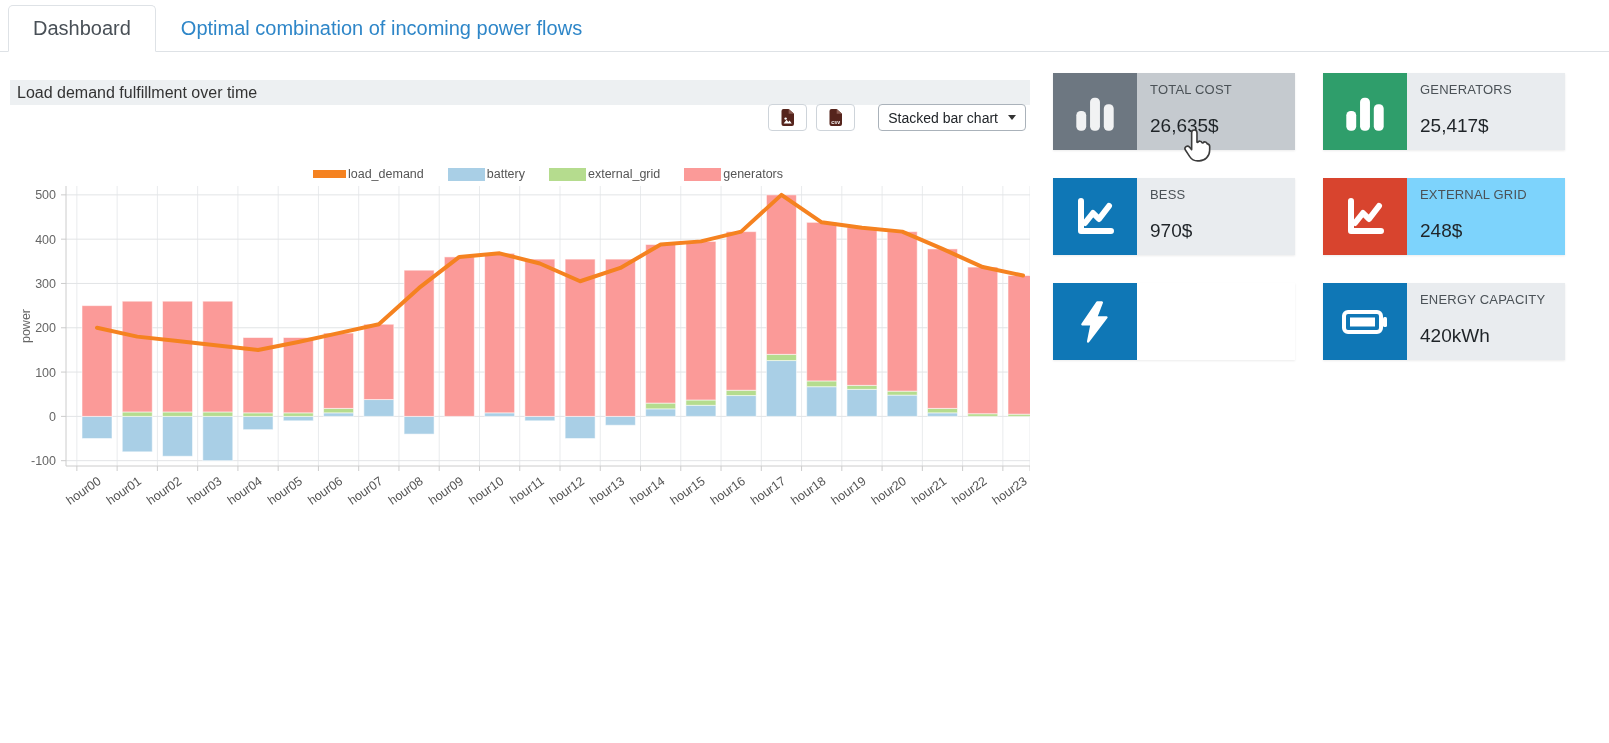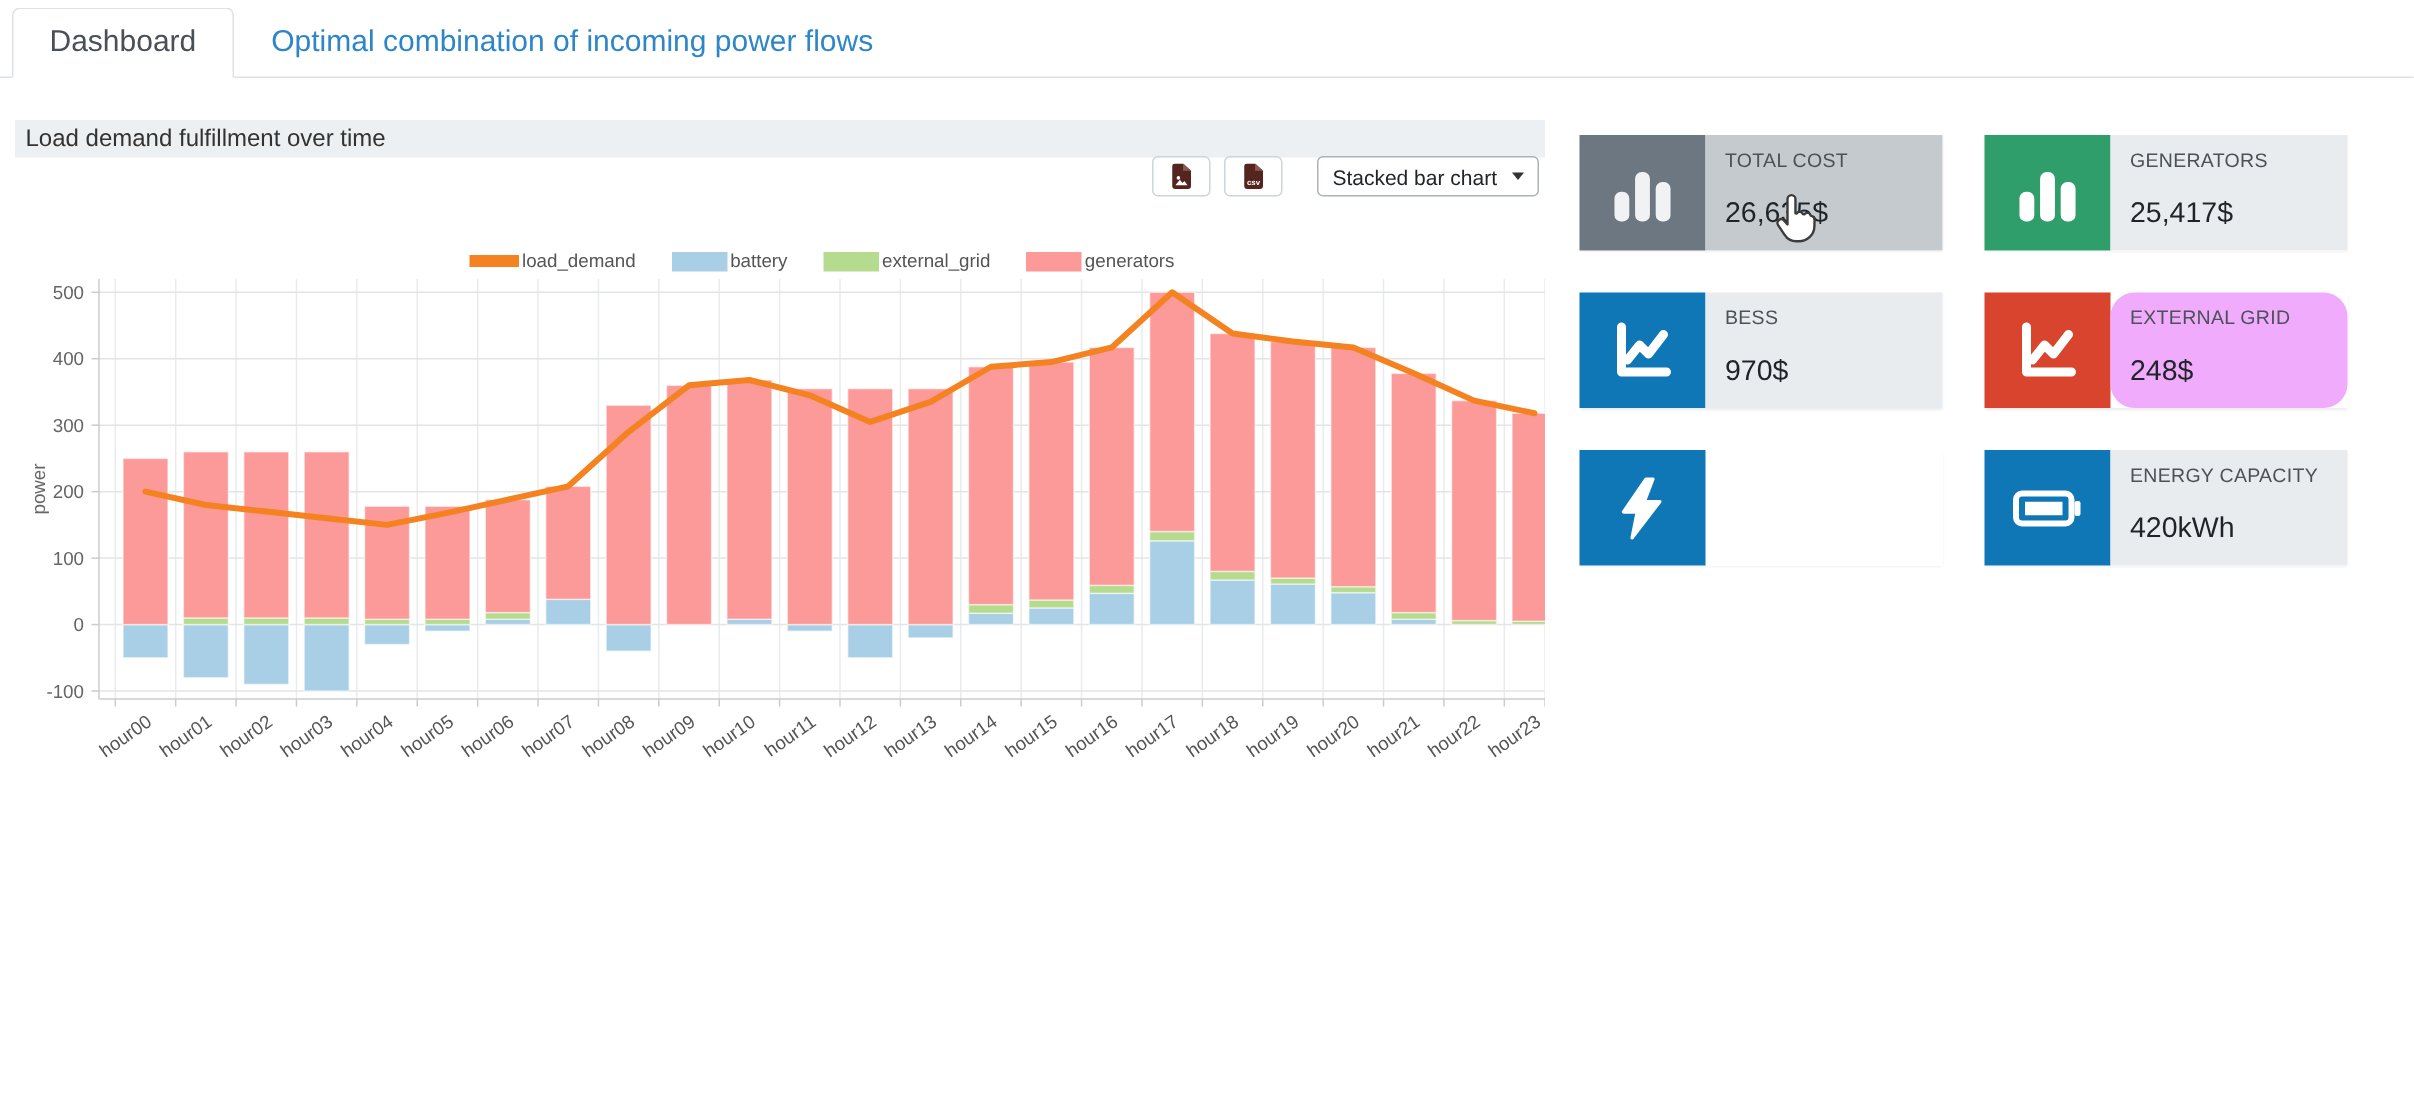--- a/index.html
+++ b/index.html
@@ -23,21 +23,21 @@
   .legend { position:absolute; top:87px; left:56px; width:964px; display:flex; justify-content:center; align-items:center; gap:24px; z-index:4; }
   .legend-item { display:flex; align-items:center; gap:2px; cursor:pointer; }
   .legend-item .swatch { width:37px; height:13px; display:inline-block; }
   .legend-item .swatch.line { width:33px; height:8px; background:#fff; border:4px solid; }
   .legend-item span:last-child { font-size:12.5px; color:#555; }
 
   #chart-svg { position:absolute; top:0; left:0; }
   #chart-svg text { font-family:"Liberation Sans",sans-serif; }
 
   
-  .cards { position:absolute; left:1053px; top:90px; display:grid; grid-template-columns:242px 242px; grid-auto-rows:77px; column-gap:15px; row-gap:21px;gap:28px; }
+  .cards { position:absolute; left:1053px; top:73px; display:grid; grid-template-columns:242px 242px; grid-auto-rows:77px; column-gap:15px; row-gap:21px;gap:28px; }
   .card { display:flex; height:77px; box-shadow:0 1px 2px rgba(0,0,0,.08); cursor:pointer; }
   .card-icon { width:84px; height:77px; flex:0 0 84px; display:flex; align-items:center; justify-content:center; }
   .card-body { flex:1; padding:9px 0 0 13px; }
   .card-label { font-size:13px; color:#4b5257; letter-spacing:.2px; }
   .card-value { font-size:19px; font-weight:normal; color:#1f2428; margin-top:18px; }
 
   .cursor-overlay { position:absolute; left:1183px; top:129px; z-index:50; pointer-events:none; }
 </style>
 </head>
 <body>
@@ -314,21 +314,21 @@
     </div>
   </div>
 
   <div class="card">
     <div class="card-icon" style="background-color: rgb(216, 68, 46);">
       <svg width="48" height="48" viewBox="0 0 48 48">
           <path d="M10 8 V38 H40" fill="none" stroke="#fff" stroke-width="6" stroke-linecap="round" stroke-linejoin="round"></path>
           <path d="M14 30 L22 20 L28 26 L38 13" fill="none" stroke="#fff" stroke-width="6" stroke-linecap="round" stroke-linejoin="round"></path>
         </svg>
     </div>
-    <div class="card-body" style="background-color: #f0abfc; border-radius: 16px;">
+    <div class="card-body" style="background-color: #7dd3fc;">
       <div class="card-label">EXTERNAL GRID</div>
       <div class="card-value">248$</div>
     </div>
   </div>
 
   <div class="card">
     <div class="card-icon" style="background-color: rgb(15, 119, 182);">
       <svg width="46" height="46" viewBox="0 0 40 40">
           <path d="M22 3 L9 22 H17 L14 37 L30 16 H21 L26 3 Z" fill="#fff" stroke="#fff" stroke-width="2" stroke-linejoin="round"></path>
         </svg>

